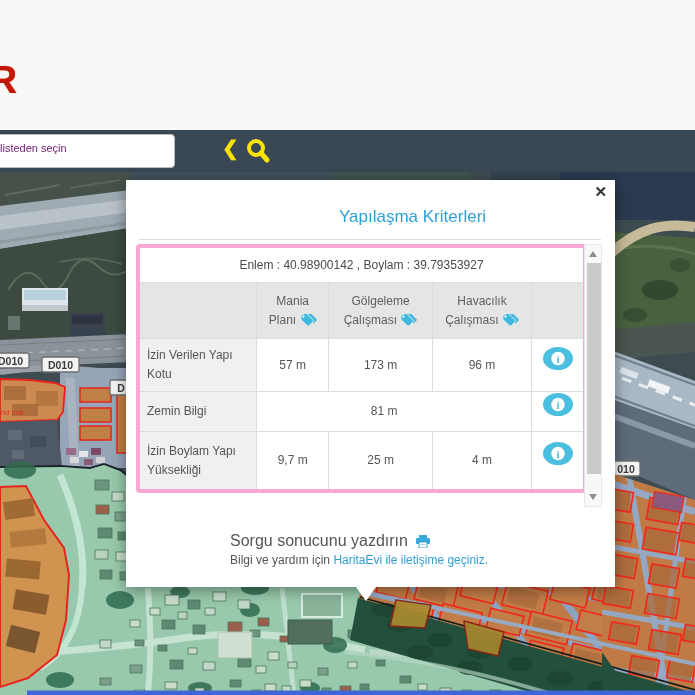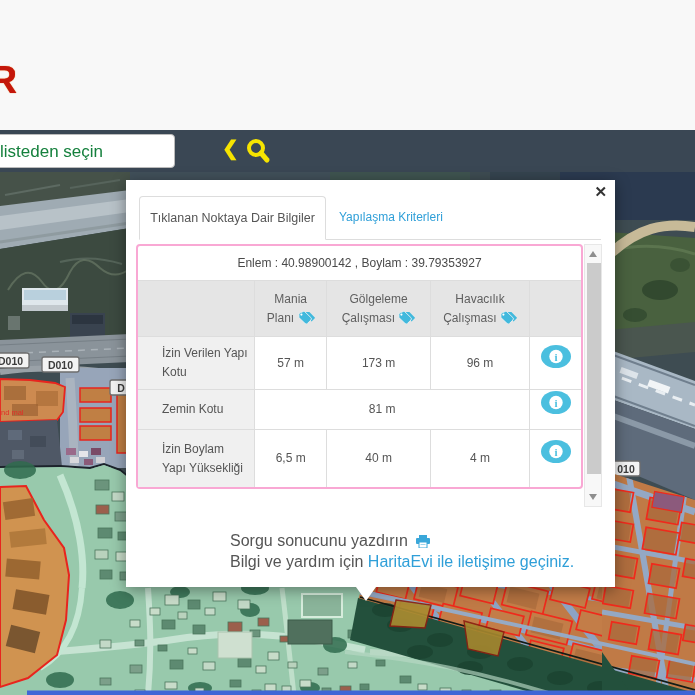--- a/index.html
+++ b/index.html
@@ -2,49 +2,49 @@
 <html><head>
 <meta charset="utf-8">
 <style>
 html,body{margin:0;padding:0;}
 body{font-family:"Liberation Sans",sans-serif;}
 #stage{position:relative;width:695px;height:695px;overflow:hidden;background:#fff;}
 #header{position:absolute;left:0;top:0;width:695px;height:130px;background:#f8f8f8;}
 #logoR{position:absolute;left:-11px;top:58px;font-size:39px;font-weight:bold;color:#c4170b;letter-spacing:-1px;text-shadow:0 0 1px #e8680a;}
 #navbar{position:absolute;left:0;top:130px;width:695px;height:42px;background:#3a4754;}
 #searchbox{position:absolute;left:-14px;top:134px;width:187px;height:32px;background:#fff;border:1px solid #bbb;border-radius:4px;}
-#searchbox span{position:absolute;left:13px;top:7px;font-size:17px;color:#15803d;}
+#searchbox span{position:absolute;left:13px;top:7px;font-size:11px;color:#701a75;}
 #chev{position:absolute;left:222px;top:136px;color:#f6e400;font-size:20px;font-weight:bold;}
 #mapsvg{position:absolute;left:0;top:172px;}
 #dialog{position:absolute;left:126px;top:180px;width:489px;height:407px;background:#fff;box-shadow:0 3px 14px rgba(0,0,0,.4);}
 #dlgclose{position:absolute;right:8px;top:3px;font-size:15px;font-weight:bold;color:#333;}
 #tail{position:absolute;left:230px;bottom:-14px;width:0;height:0;border-left:10px solid transparent;border-right:10px solid transparent;border-top:14px solid #fff;}
 #tabs{position:absolute;left:13px;top:16px;width:462px;height:43px;border-bottom:1px solid #ddd;}
 #tab1{position:absolute;left:0;top:0;width:185px;height:42px;border:1px solid #ddd;border-bottom:1px solid #fff;border-radius:4px 4px 0 0;background:#fff;text-align:center;line-height:42px;font-size:12.5px;color:#555;}
-#tab2{position:absolute;left:200px;top:0;height:42px;line-height:42px;font-size:12px;color:#2f9fd8;}
+#tab2{position:absolute;left:200px;top:0;height:42px;line-height:42px;font-size:17px;color:#2f9fd8;}
 #scrollwrap{position:absolute;left:10px;top:64px;width:476px;height:263px;}
-#tblwrap{position:absolute;left:0;top:0;width:443px;border:2px solid #f9a8d4;border-radius:4px;}
+#tblwrap{position:absolute;left:0;top:0;width:443px;border:4px solid #f9a8d4;border-radius:4px;}
 table{border-collapse:collapse;width:443px;table-layout:fixed;font-size:12px;color:#555;}
 td{border:1px solid #ddd;padding:0 6px;text-align:center;vertical-align:middle;line-height:19px;}
 tr.enlem td{border-top:none;height:34px;color:#4a4a4a;}
 tr.hdr td{background:#e5e5e5;height:55px;color:#5f5f5f;}
-td.first{text-align:left;padding-left:24px;background:#f0f0f0;}
+td.first{text-align:left;padding-left:7px;background:#f0f0f0;}
 td.noborder-l{border-left:none;}
 td.noborder-r{border-right:none;}
 tr.r1 td{height:52px;}
 tr.r2 td{height:39px;}
 tr.r3 td{height:57px;}
 .ibtn{display:inline-block;width:30px;height:23px;position:relative;top:-4px;}
 #sbar{position:absolute;left:448px;top:0;width:18px;height:263px;background:#f8f8f8;border:1px solid #e7e7e7;box-sizing:border-box;}
 #sbar .arr{position:absolute;left:4px;width:0;height:0;border-left:4.5px solid transparent;border-right:4.5px solid transparent;}
 #sbar .up{top:6px;border-bottom:6px solid #8e8e8e;}
 #sbar .dn{bottom:6px;border-top:6px solid #8e8e8e;}
 #sthumb{position:absolute;left:2px;top:18px;width:14px;height:211px;background:#cbcbcb;}
 #pline1{position:absolute;left:104px;top:352px;font-size:16px;color:#555;}
-#pline2{position:absolute;left:104px;top:373px;font-size:16px;color:#555;}
+#pline2{position:absolute;left:104px;top:373px;font-size:12px;color:#555;}
 #pline2 a{color:#2f9fd8;text-decoration:none;}
 .tagico{vertical-align:-2px;}
 </style>
 </head>
 <body>
 <div id="stage">
   <div id="header">
       <div id="logoR">R</div>
     </div>
   <div id="navbar"></div>
@@ -320,21 +320,20 @@
     <path d="M360,597 L695,690" stroke="#131c16" stroke-width="1.8" fill="none"></path>
     <path d="M345,652 C420,660 480,672 548,693" stroke="#b9d9c5" stroke-width="4" fill="none" opacity="0.65"></path>
     <polygon points="396,600 431,605 425,628 390,626" fill="#a98b31" stroke="#8c2012" stroke-width="1.5" opacity="0.92"></polygon>
     <polygon points="464,621 504,632 498,656 468,649" fill="#a3862e" stroke="#8c2012" stroke-width="1.4" opacity="0.92"></polygon>
     <polygon points="602,652 632,695 602,695" fill="#23503c"></polygon>
     <rect x="27" y="690.5" width="668" height="4.5" fill="#3f66d6"></rect>
   </svg>
   <div id="dialog">
     <div id="dlgclose">✕</div>
     <div id="tabs">
-      <div id="tab1">Tıklanan Noktaya Dair Bilgiler</div>
       <div id="tab2">Yapılaşma Kriterleri</div>
     </div>
     <div id="scrollwrap">
       <div id="tblwrap">
       <table>
         <colgroup>
               <col style="width:116px">
               <col style="width:72px">
               <col style="width:103px">
               <col style="width:99px">
@@ -368,32 +367,32 @@
           <td>57 m</td>
                 <td>173 m</td>
                 <td>96 m</td>
           <td class="noborder-r"><svg class="ibtn" viewBox="0 0 30 23">
                     <ellipse cx="15" cy="11.5" rx="15" ry="11.5" fill="#4bbfdf"></ellipse>
                     <circle cx="15" cy="11.5" r="6.7" fill="#fff"></circle>
                     <text x="15" y="15.6" font-family="Liberation Serif,serif" font-size="11" font-weight="bold" fill="#4bbfdf" text-anchor="middle">i</text>
                   </svg></td>
         </tr>
         <tr class="r2">
-          <td class="first noborder-l">Zemin Kotu</td>
+          <td class="first noborder-l">Zemin Bilgi</td>
           <td colspan="3" style="padding-right:26px">81 m</td>
           <td class="noborder-r"><svg class="ibtn" viewBox="0 0 30 23">
                     <ellipse cx="15" cy="11.5" rx="15" ry="11.5" fill="#4bbfdf"></ellipse>
                     <circle cx="15" cy="11.5" r="6.7" fill="#fff"></circle>
                     <text x="15" y="15.6" font-family="Liberation Serif,serif" font-size="11" font-weight="bold" fill="#4bbfdf" text-anchor="middle">i</text>
                   </svg></td>
         </tr>
         <tr class="r3">
           <td class="first noborder-l" style="border-bottom:none">İzin Boylam Yapı Yüksekliği</td>
-          <td style="border-bottom:none">6,5 m</td>
-                <td style="border-bottom:none">40 m</td>
+          <td style="border-bottom:none">9,7 m</td>
+                <td style="border-bottom:none">25 m</td>
                 <td style="border-bottom:none">4 m</td>
           <td class="noborder-r" style="border-bottom:none"><svg class="ibtn" viewBox="0 0 30 23">
                     <ellipse cx="15" cy="11.5" rx="15" ry="11.5" fill="#4bbfdf"></ellipse>
                     <circle cx="15" cy="11.5" r="6.7" fill="#fff"></circle>
                     <text x="15" y="15.6" font-family="Liberation Serif,serif" font-size="11" font-weight="bold" fill="#4bbfdf" text-anchor="middle">i</text>
                   </svg></td>
         </tr>
         </tbody>
       </table>
       </div>

